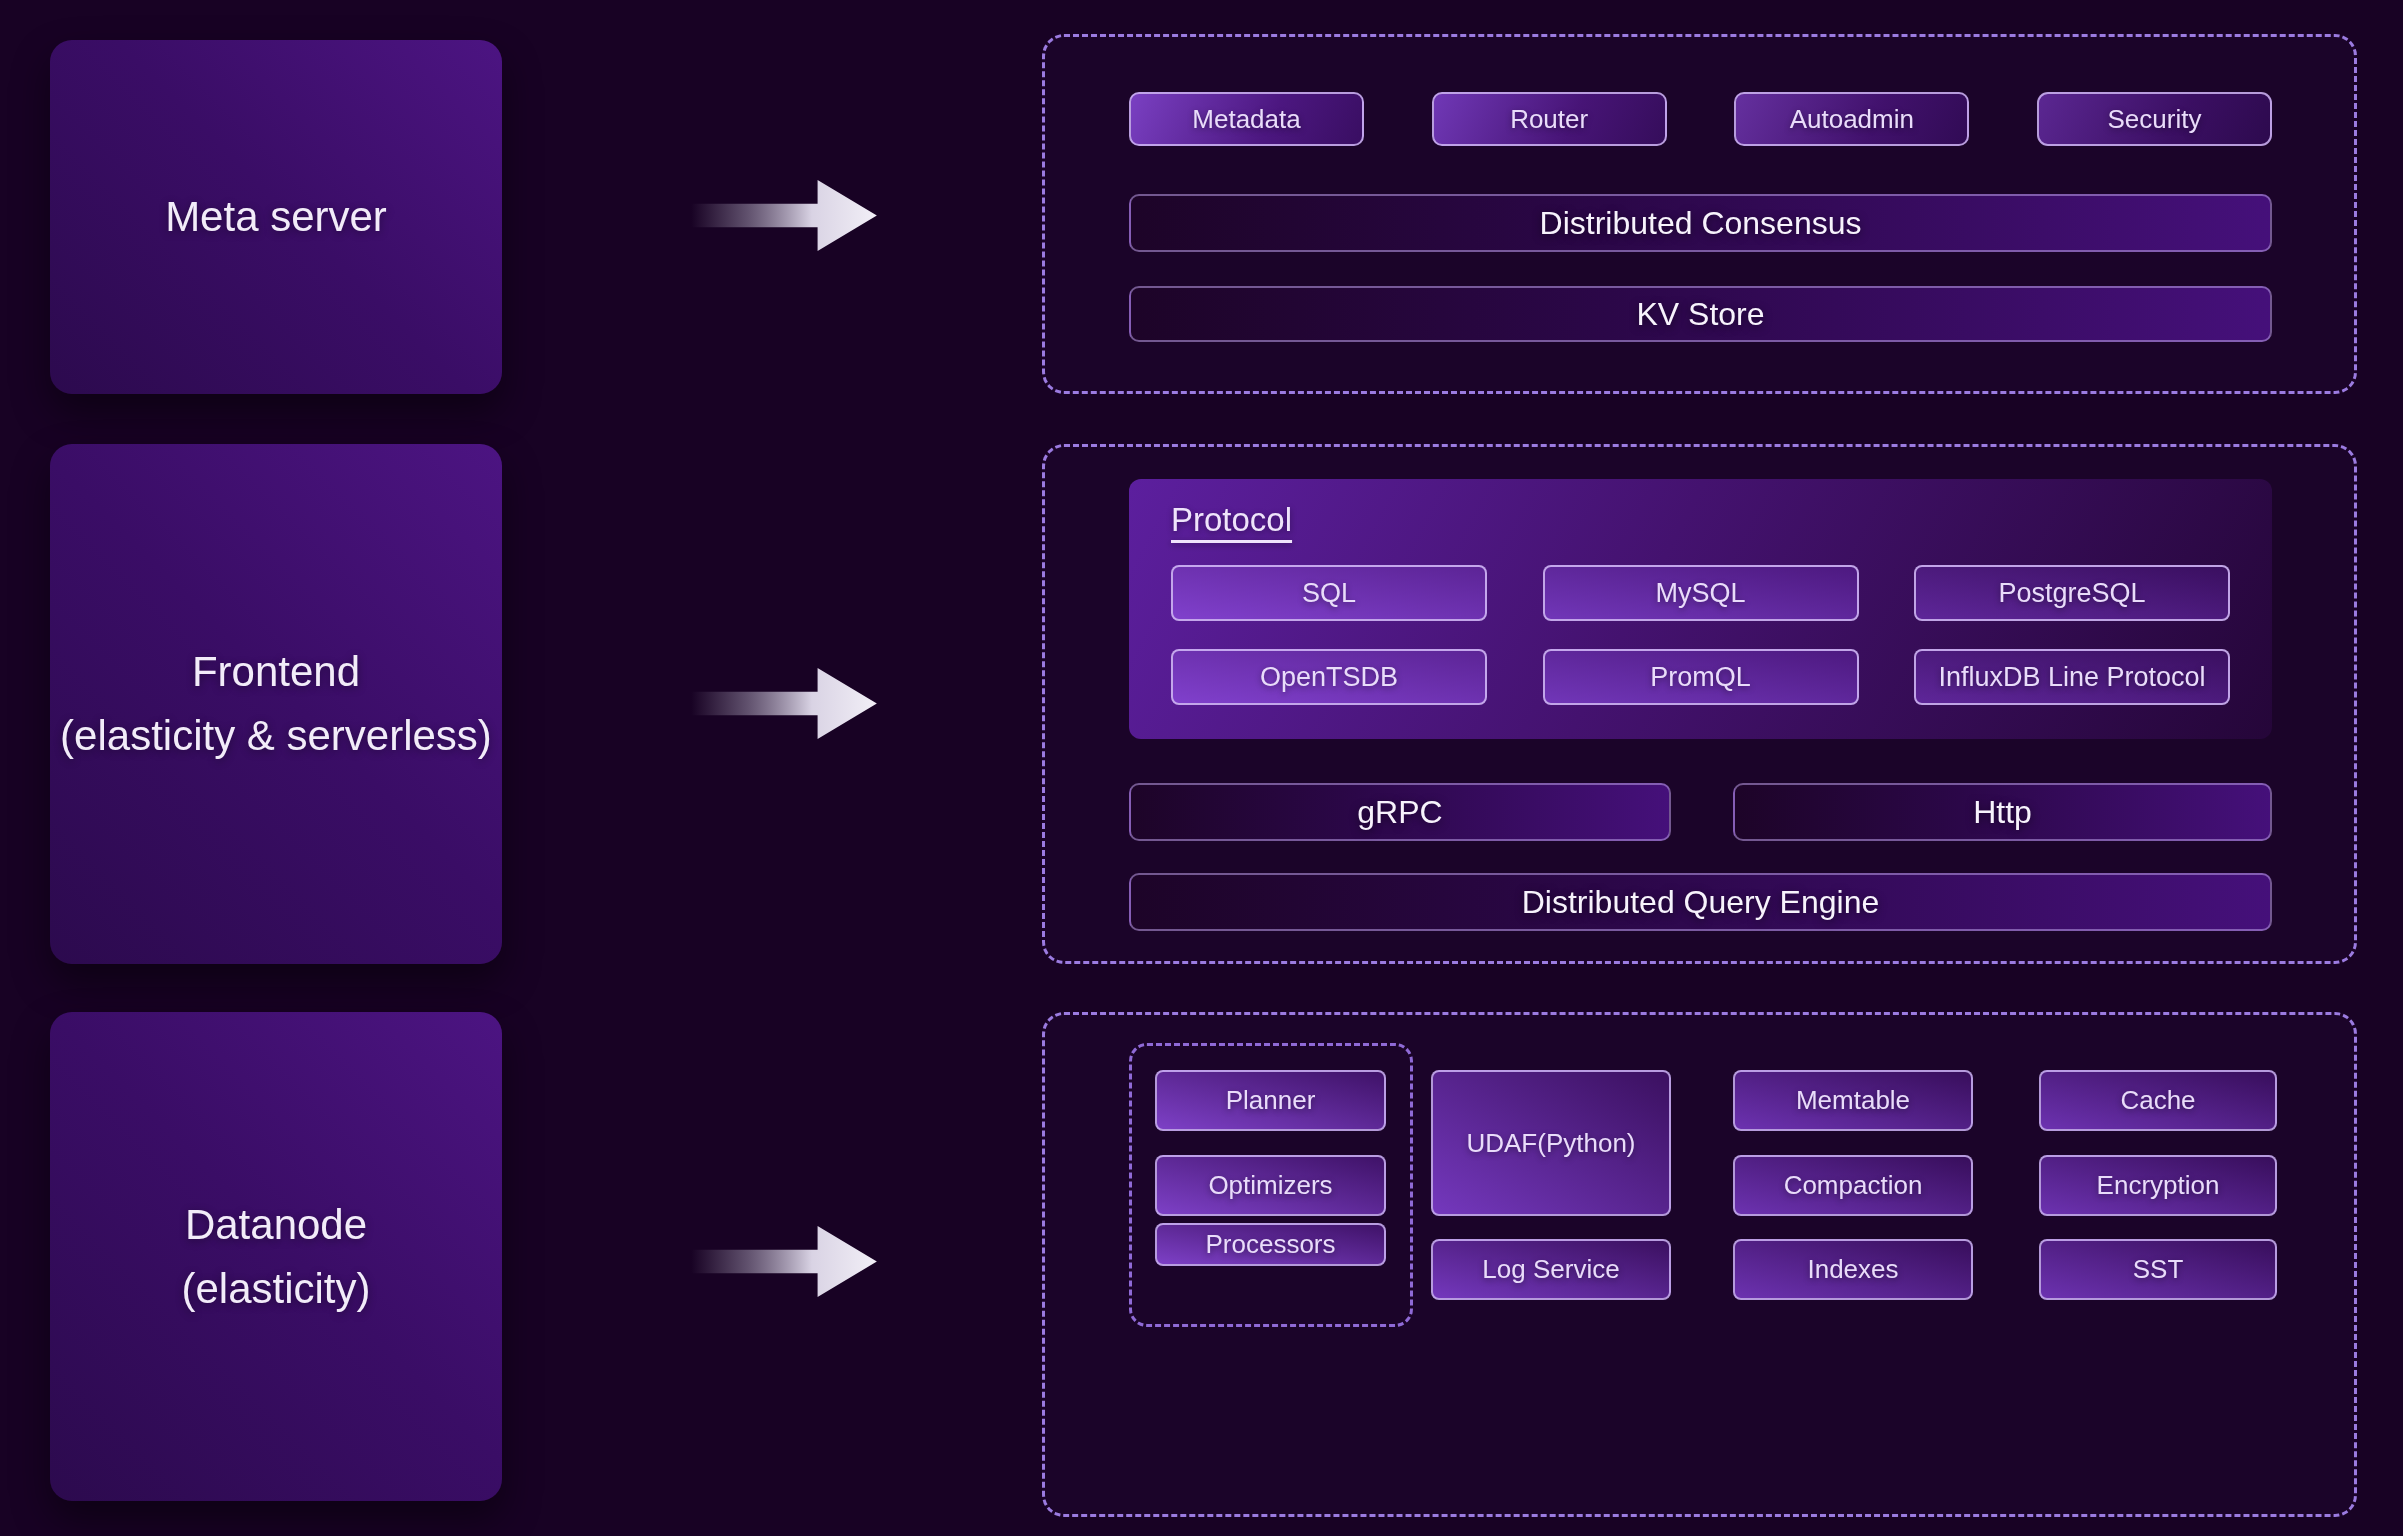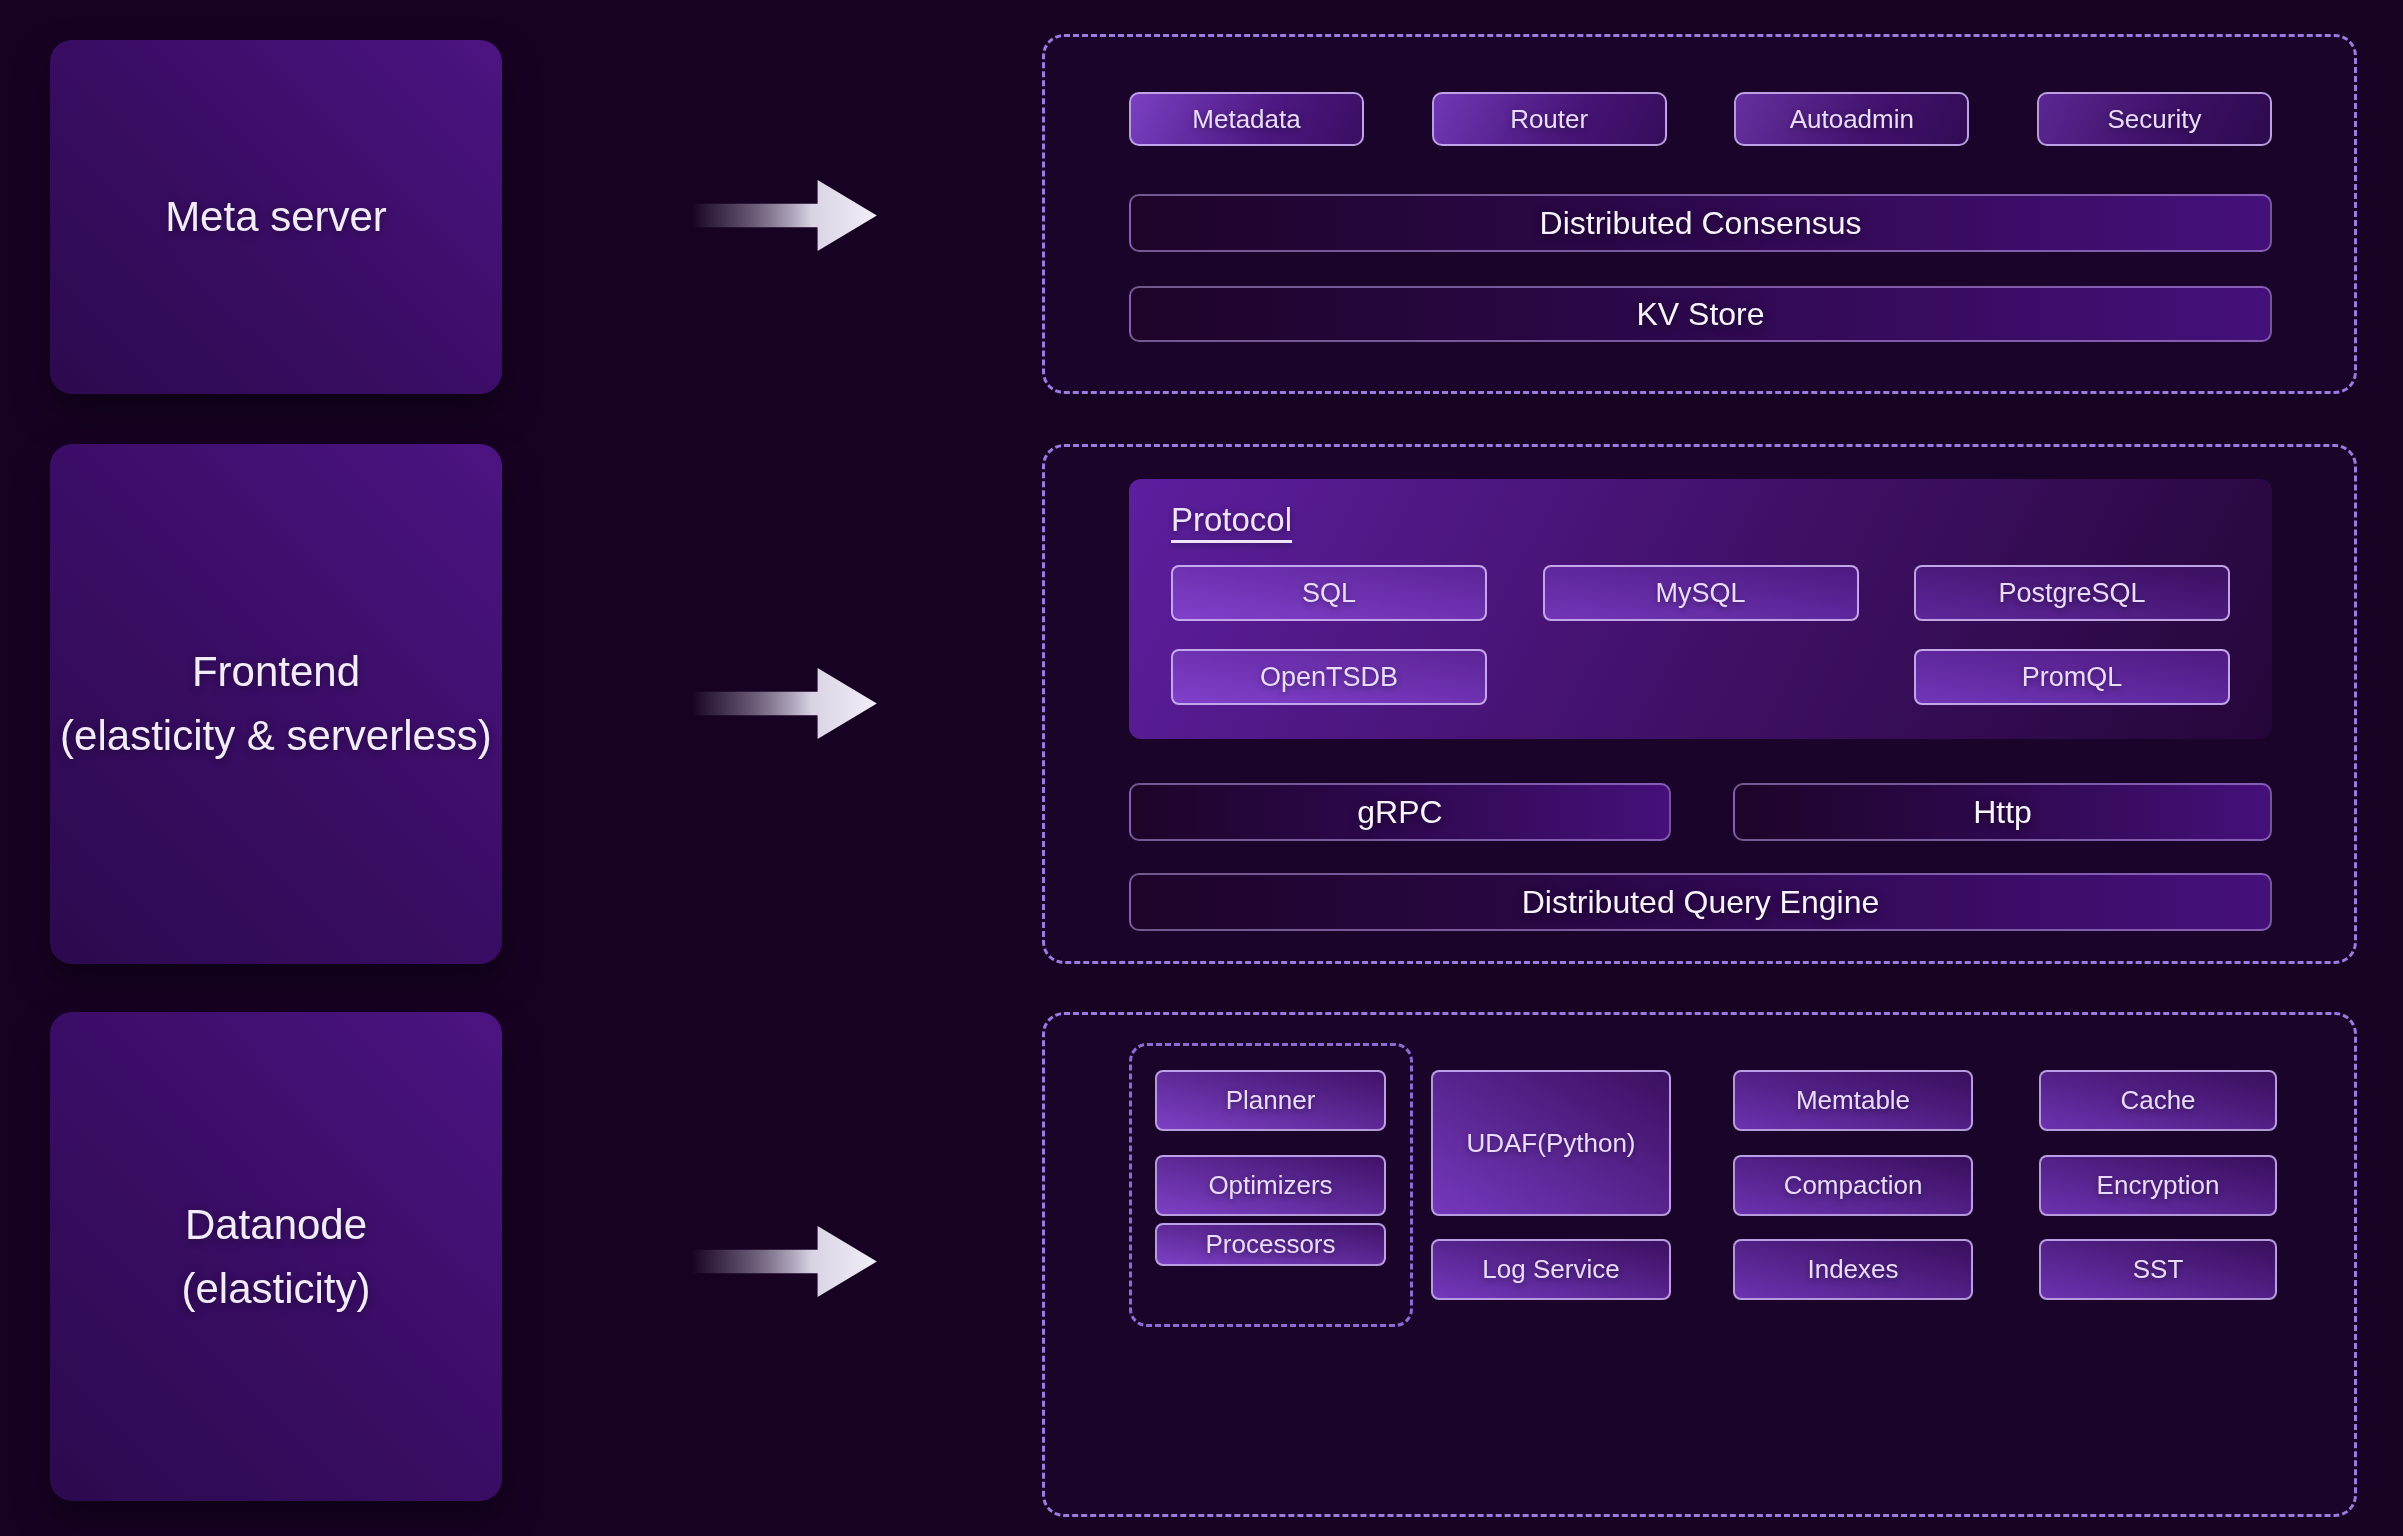--- a/index.html
+++ b/index.html
@@ -38,21 +38,21 @@
   .chip{
     width:235px;height:54px;border-radius:10px;box-sizing:border-box;
     border:2px solid rgba(207,182,243,.85);
     color:var(--text-soft,#e9dcfa);font-size:26px;
     display:flex;align-items:center;justify-content:center;
     text-shadow:0 2px 6px rgba(0,0,0,.4);
   }
   .g1{background:linear-gradient(115deg,#7a40c2 0%,#4c1780 60%,#390e62 100%);}
   .g2{background:linear-gradient(115deg,#7038b6 0%,#471476 60%,#350d5b 100%);}
   .g3{background:linear-gradient(115deg,#65309f 0%,#41116c 60%,#310b55 100%);}
-  .g4{background:linear-gradient(115deg,#5b2792 0%,#3b0f63 60%,#2d0a4e 100%);}
+  .g4{background:linear-gradient(115deg,#5b2792 0%,#3b0f63 60%,#2d0a4e 100%);border-radius:11px;}
   
   .bar{
     height:58px;border-radius:10px;box-sizing:border-box;
     border:2px solid rgba(186,158,230,.55);
     background:linear-gradient(90deg,#1d0428 0%,#2b0748 42%,#45107a 100%);
     color:var(--text-bright,#f7f3fc);font-size:32px;
     display:flex;align-items:center;justify-content:center;
     text-shadow:0 2px 8px rgba(0,0,0,.55);
   }
   #bar-consensus{margin-top:48px;}
@@ -198,20 +198,21 @@
     <div class="protocol-panel">
       <span class="panel-label">Protocol</span>
       <div class="proto-row proto-row-1">
         <div class="proto pc1">SQL</div>
         <div class="proto pc2">MySQL</div>
         <div class="proto pc3">PostgreSQL</div>
       </div>
       <div class="proto-row proto-row-2">
         <div class="proto pc1">OpenTSDB</div>
         <div class="proto pc2">PromQL</div>
+        <div class="proto pc3">InfluxDB Line Protocol</div>
       </div>
     </div>
     <div class="grpc-row">
       <div class="bar" id="bar-grpc">gRPC</div>
       <div class="bar" id="bar-http">Http</div>
     </div>
     <div class="bar" id="bar-dqe">Distributed Query Engine</div>
   </div>
 
   <div class="zone" id="zone-datanode">

